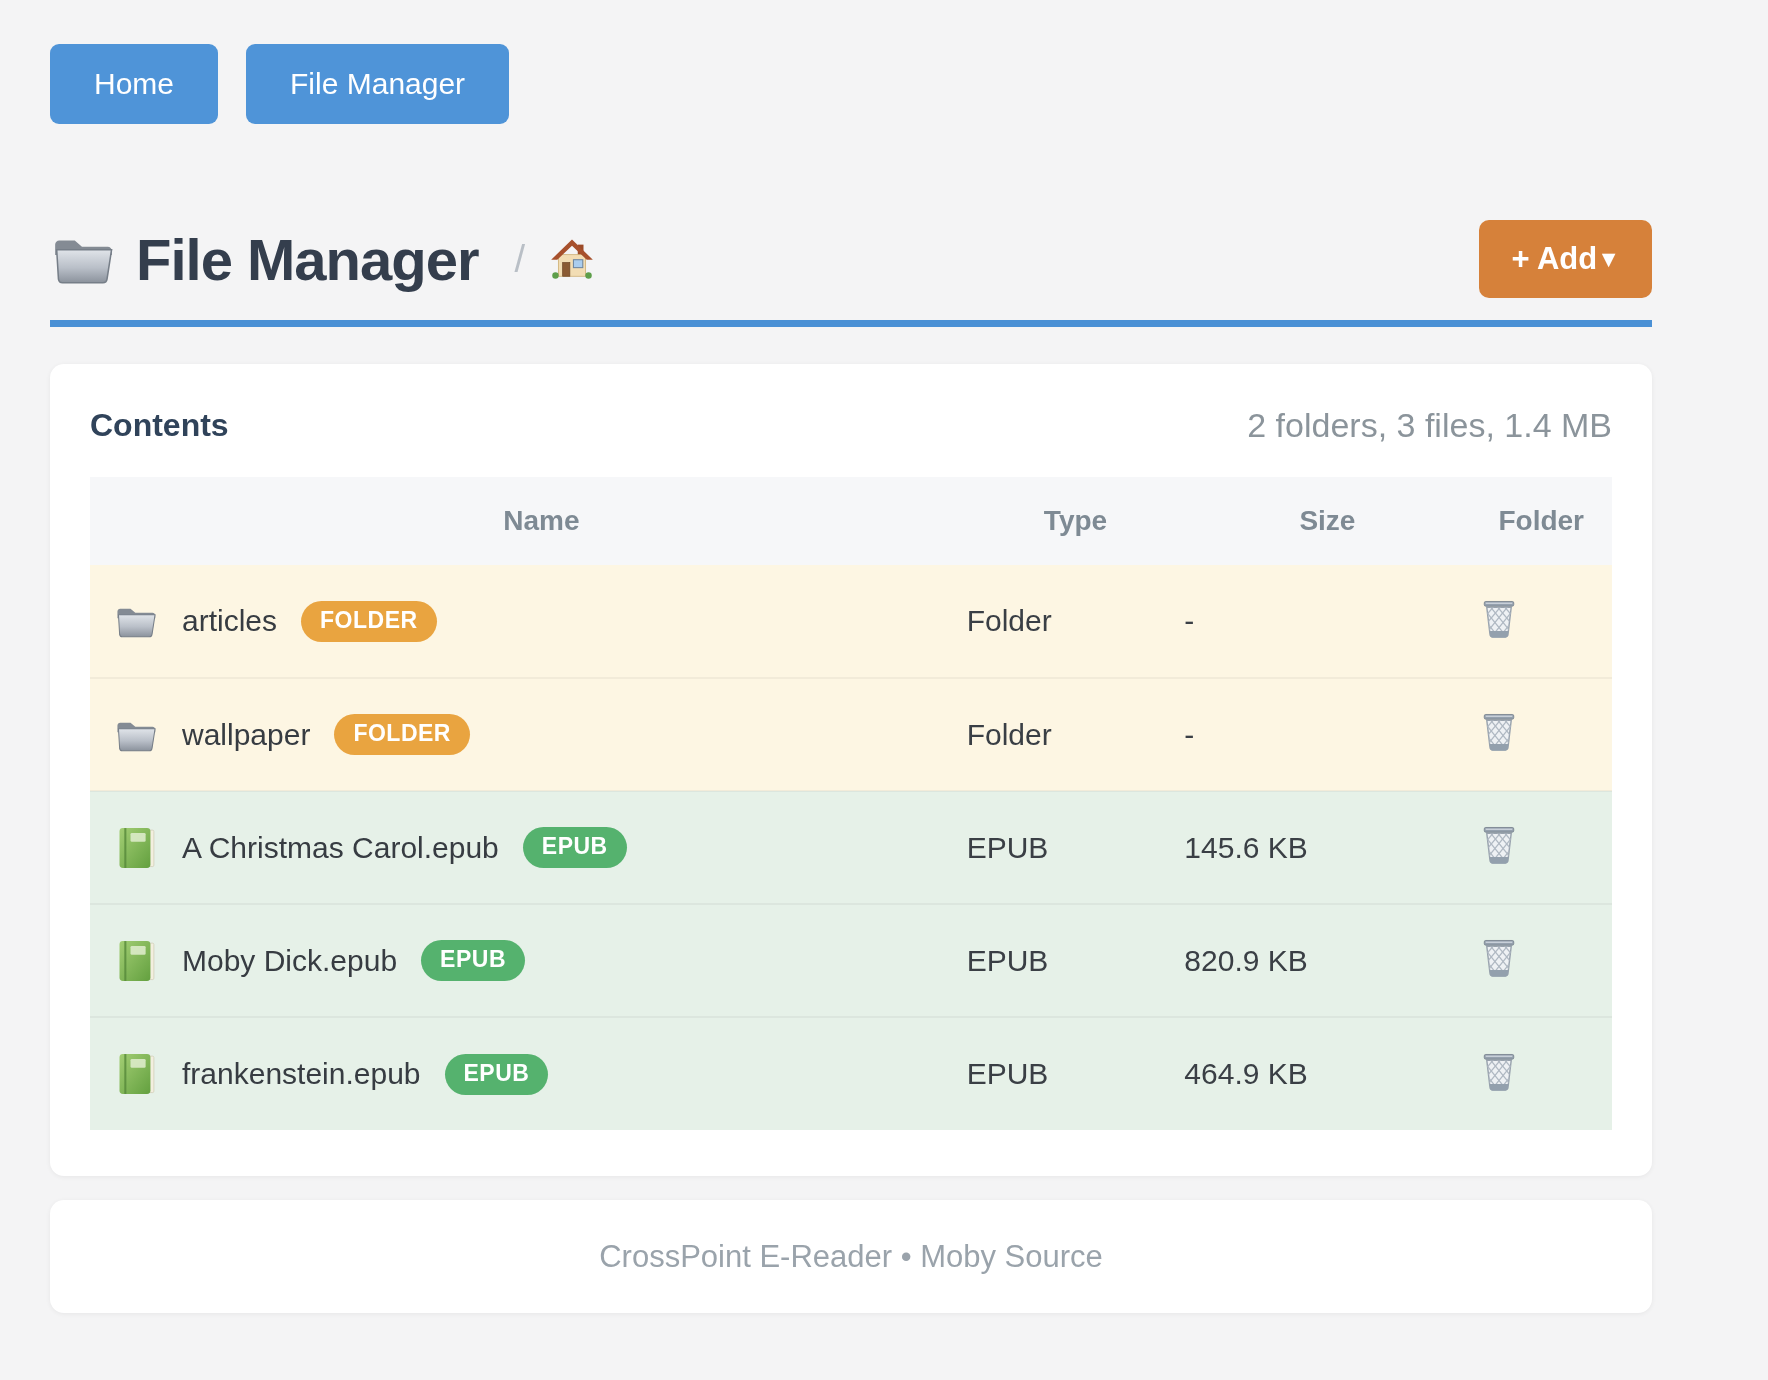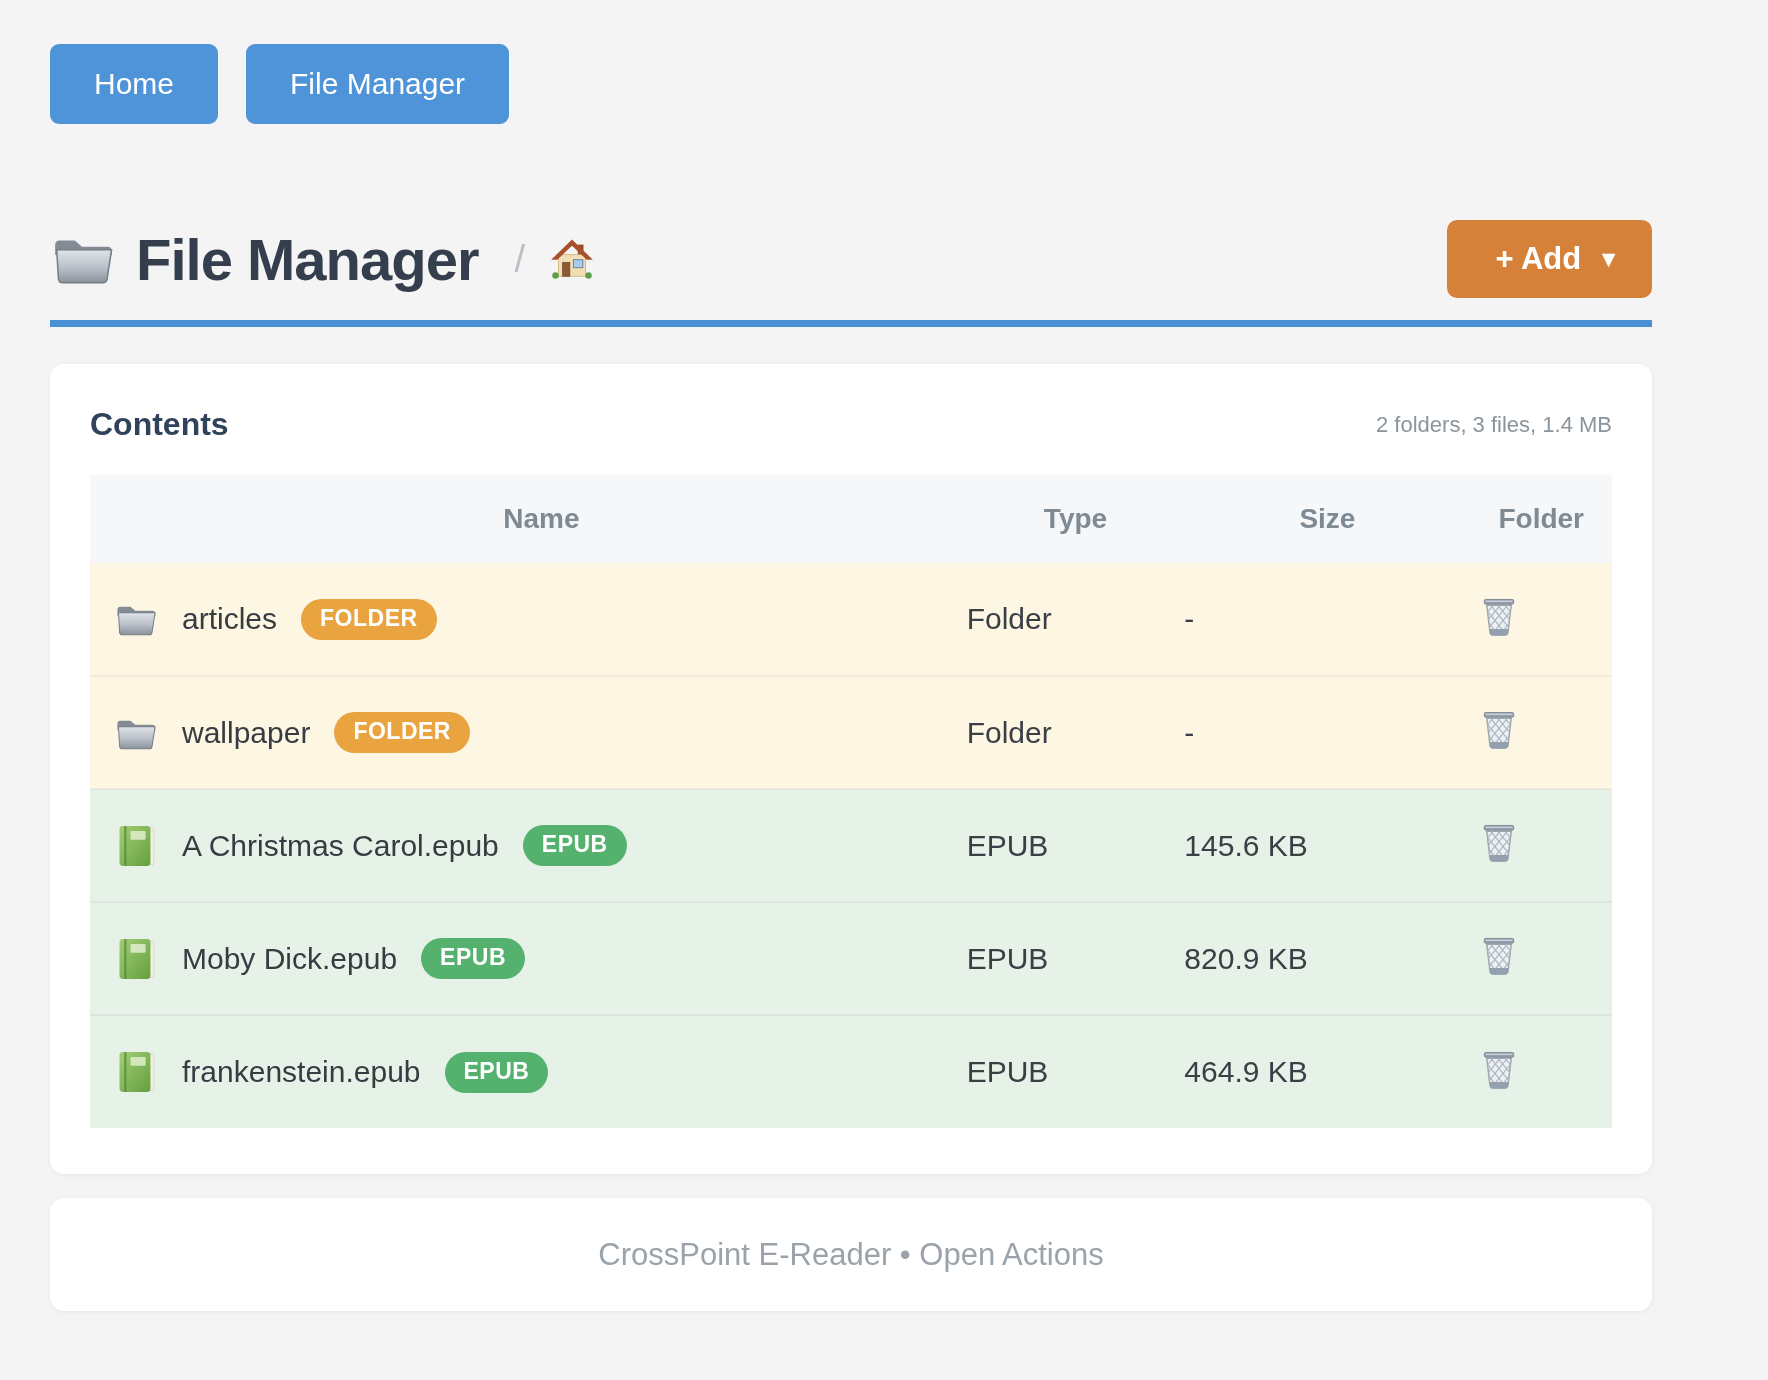--- a/index.html
+++ b/index.html
@@ -24,33 +24,33 @@
   
   .page-header { margin-top: 96px; display: flex; justify-content: space-between; align-items: center; }
   .title-wrap { display: flex; align-items: center; gap: 20px; }
   .icon svg { display: block; }
   h1.page-title { margin: 0; font-size: 58px; font-weight: bold; color: #343e4d; letter-spacing: -1px; }
   .crumb-sep { font-size: 38px; color: #b9bfc6; margin-left: 16px; }
   .crumb-home { margin-left: 4px; cursor: pointer; }
   .add-btn {
     background: var(--add-orange); border: none; border-radius: 10px;
     color: #fff; font-weight: bold; font-size: 31px; height: 78px; padding: 0 32px;
-    display: flex; align-items: center; gap: 16px; cursor: pointer;
+    display: flex; align-items: center; cursor: pointer;
     font-family: "Liberation Sans", sans-serif;
   }
   .add-caret { font-size: 23px; line-height: 1; }
 
   .title-rule { height: 7px; background: var(--accent-blue); margin-top: 22px; }
 
   
   .card { background: #fff; border-radius: 14px; box-shadow: 0 1px 5px rgba(0,0,0,0.06); }
   .contents-card { margin-top: 37px; padding: 42px 40px 46px; }
   .card-head { display: flex; justify-content: space-between; align-items: center; }
   .contents-heading { margin: 0; font-size: 32px; color: #30435a; font-weight: bold; }
-  .summary { font-size: 22px; color: #8b949b; }
+  .summary { font-size: 34px; color: #8b949b; }
 
   
   table { width: 100%; border-collapse: collapse; margin-top: 32px; }
   thead th {
     background: #f6f7f9; text-align: center; font-size: 28px; color: #7e8a94;
     font-weight: bold; padding: 28px 0;
   }
   th.col-name { padding-left: 26px; }
   tbody td { font-size: 30px; padding: 0; height: 113px; border-top: 2px solid rgba(0,0,0,0.045); vertical-align: middle; }
   tbody tr:first-child td { border-top: none; }
@@ -289,16 +289,16 @@
                   <use href="#sym-trash"></use>
                 </svg>
       </button>
     </td>
   </tr>
         </tbody>
     </table>
   </section>
 
   <footer class="card footer-card">
-    <span>CrossPoint E-Reader • Open Actions</span>
+    <span>CrossPoint E-Reader • Moby Source</span>
   </footer>
 
 </div>
 
 </body></html>

